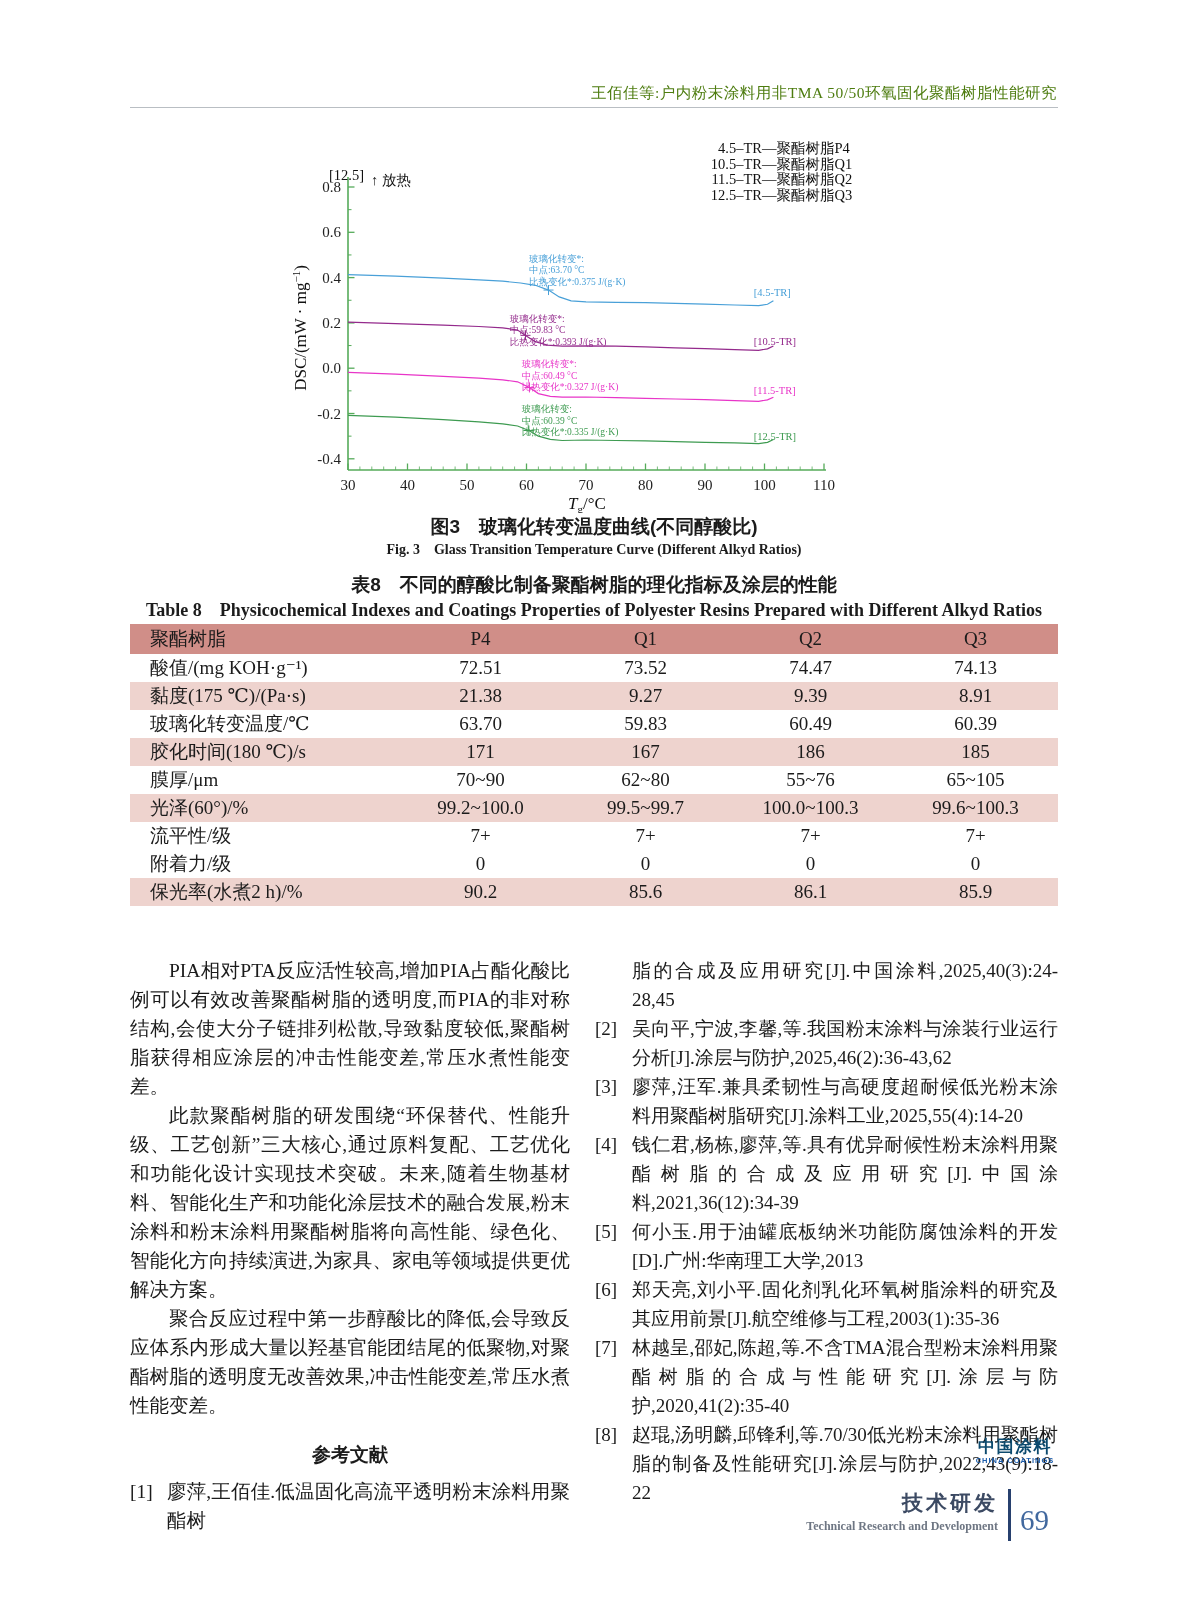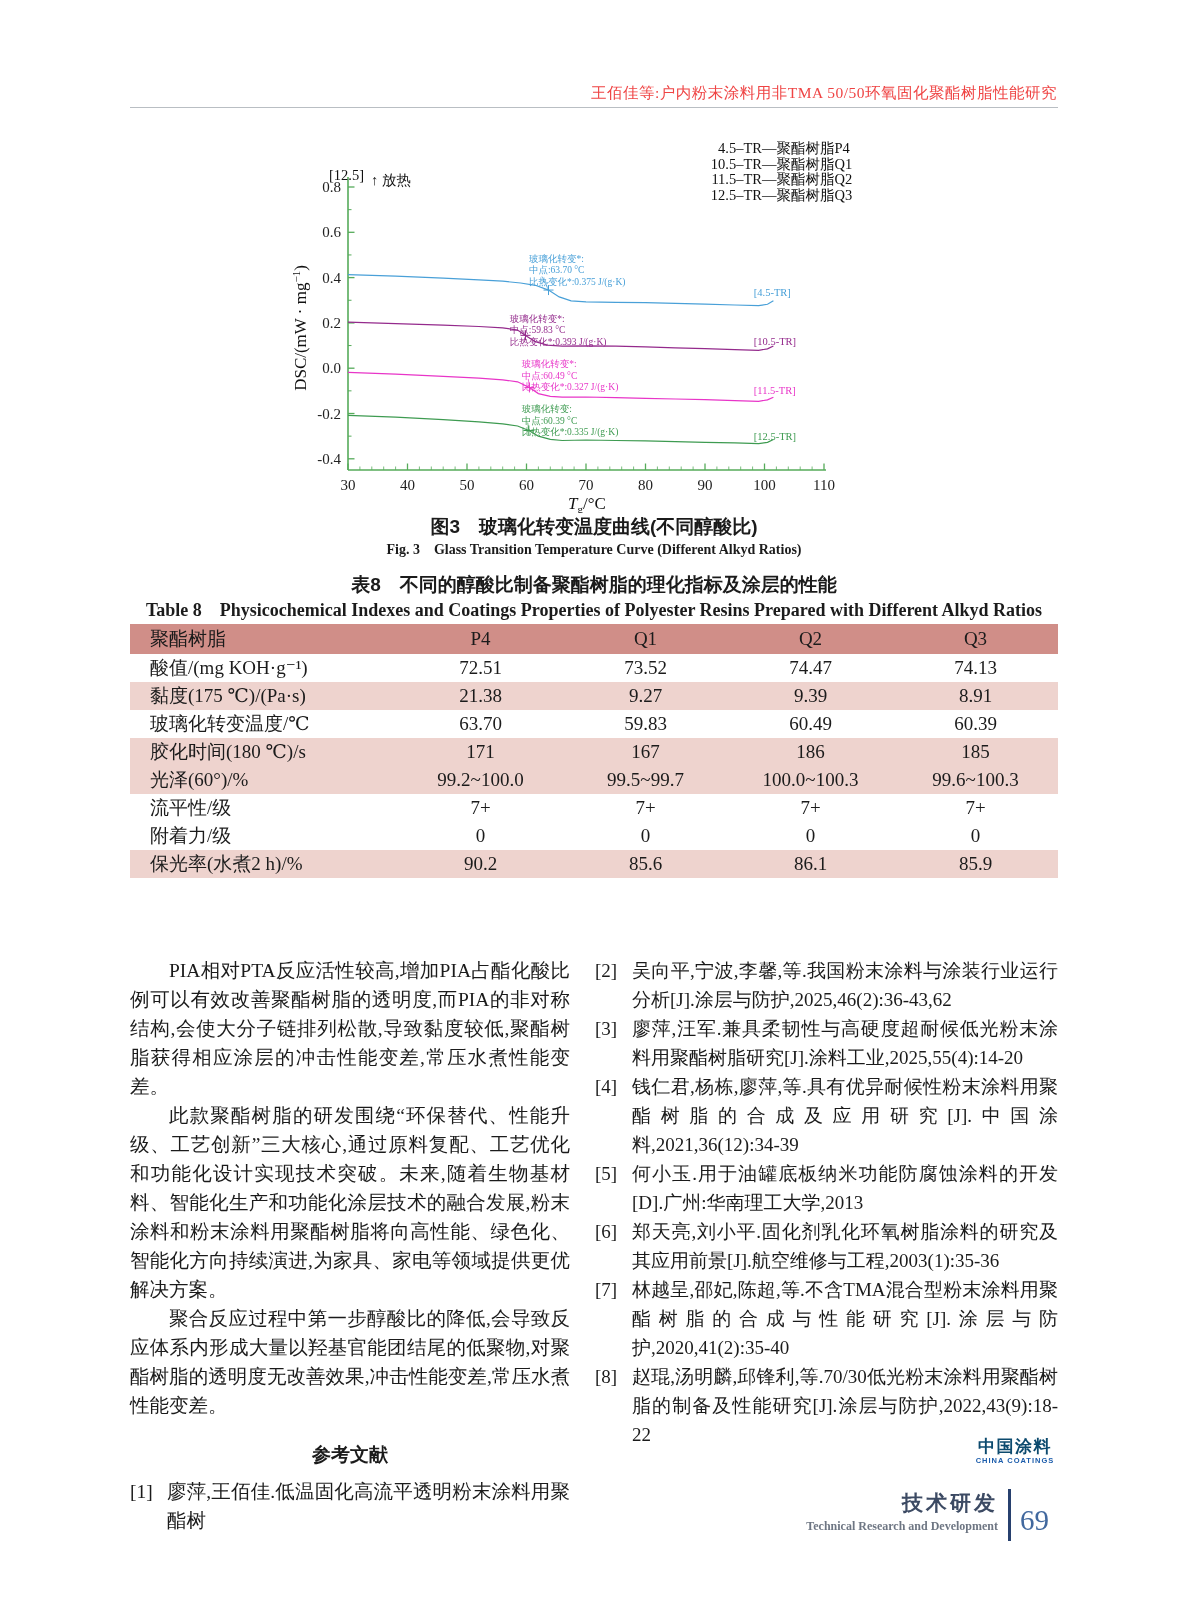--- a/index.html
+++ b/index.html
@@ -1,18 +1,18 @@
 <!DOCTYPE html>
 <html><head>
 <meta charset="utf-8">
 <style>
   html,body{margin:0;padding:0;background:#ffffff;}
   .page{position:relative;width:1187px;height:1600px;background:#ffffff;overflow:hidden;
         font-family:"Liberation Serif","DejaVu Serif",serif;color:#1b1b1b;}
-  .running-title{position:absolute;top:83px;right:130px;font-size:15.5px;color:#ef4444;letter-spacing:0.5px;}
+  .running-title{position:absolute;top:83px;right:130px;font-size:15.5px;color:#4d7c0f;letter-spacing:0.5px;}
   .header-rule{position:absolute;top:107px;left:130px;width:928px;border-top:1.5px solid #b9bec3;}
 
   .chart-wrap{position:absolute;left:285px;top:133px;width:590px;height:380px;}
   .chart-wrap svg{position:absolute;left:0;top:0;font-family:"Liberation Serif","DejaVu Serif",serif;}
   .legend{position:absolute;left:425px;top:8px;font-size:14.5px;line-height:15.5px;color:#111;white-space:nowrap;}
   .legend-num{display:inline-block;width:52px;text-align:right;}
 
   .caption-zh{position:absolute;top:514px;left:130px;width:928px;text-align:center;
       font-family:"Liberation Sans","DejaVu Sans",sans-serif;font-weight:bold;font-size:19px;}
   .caption-en{position:absolute;top:541px;left:130px;width:928px;text-align:center;font-weight:bold;font-size:14px;}
@@ -211,20 +211,27 @@
           <td>60.49</td>
           <td>60.39</td>
         </tr>
         <tr style="background: rgb(238, 211, 206);">
           <td>胶化时间(180 ℃)/s</td>
           <td>171</td>
           <td>167</td>
           <td>186</td>
           <td>185</td>
         </tr>
+        <tr>
+          <td>膜厚/μm</td>
+          <td>70~90</td>
+          <td>62~80</td>
+          <td>55~76</td>
+          <td>65~105</td>
+        </tr>
         <tr style="background: rgb(238, 211, 206);">
           <td>光泽(60°)/%</td>
           <td>99.2~100.0</td>
           <td>99.5~99.7</td>
           <td>100.0~100.3</td>
           <td>99.6~100.3</td>
         </tr>
         <tr>
           <td>流平性/级</td>
           <td>7+</td>
@@ -257,20 +264,24 @@
     <div id="refs-left">
         <div class="ref-item">
           <span class="ref-marker">[1]</span>
           <span class="ref-text">廖萍,王佰佳.低温固化高流平透明粉末涂料用聚酯树</span>
         </div>
       </div>
   </div>
 
   <div class="col-right">
     <div id="refs-right">
+        <div class="ref-item">
+          <span class="ref-marker"></span>
+          <span class="ref-text">脂的合成及应用研究[J].中国涂料,2025,40(3):24-28,45</span>
+        </div>
         <div class="ref-item">
           <span class="ref-marker">[2]</span>
           <span class="ref-text">吴向平,宁波,李馨,等.我国粉末涂料与涂装行业运行分析[J].涂层与防护,2025,46(2):36-43,62</span>
         </div>
         <div class="ref-item">
           <span class="ref-marker">[3]</span>
           <span class="ref-text">廖萍,汪军.兼具柔韧性与高硬度超耐候低光粉末涂料用聚酯树脂研究[J].涂料工业,2025,55(4):14-20</span>
         </div>
         <div class="ref-item">
           <span class="ref-marker">[4]</span>

